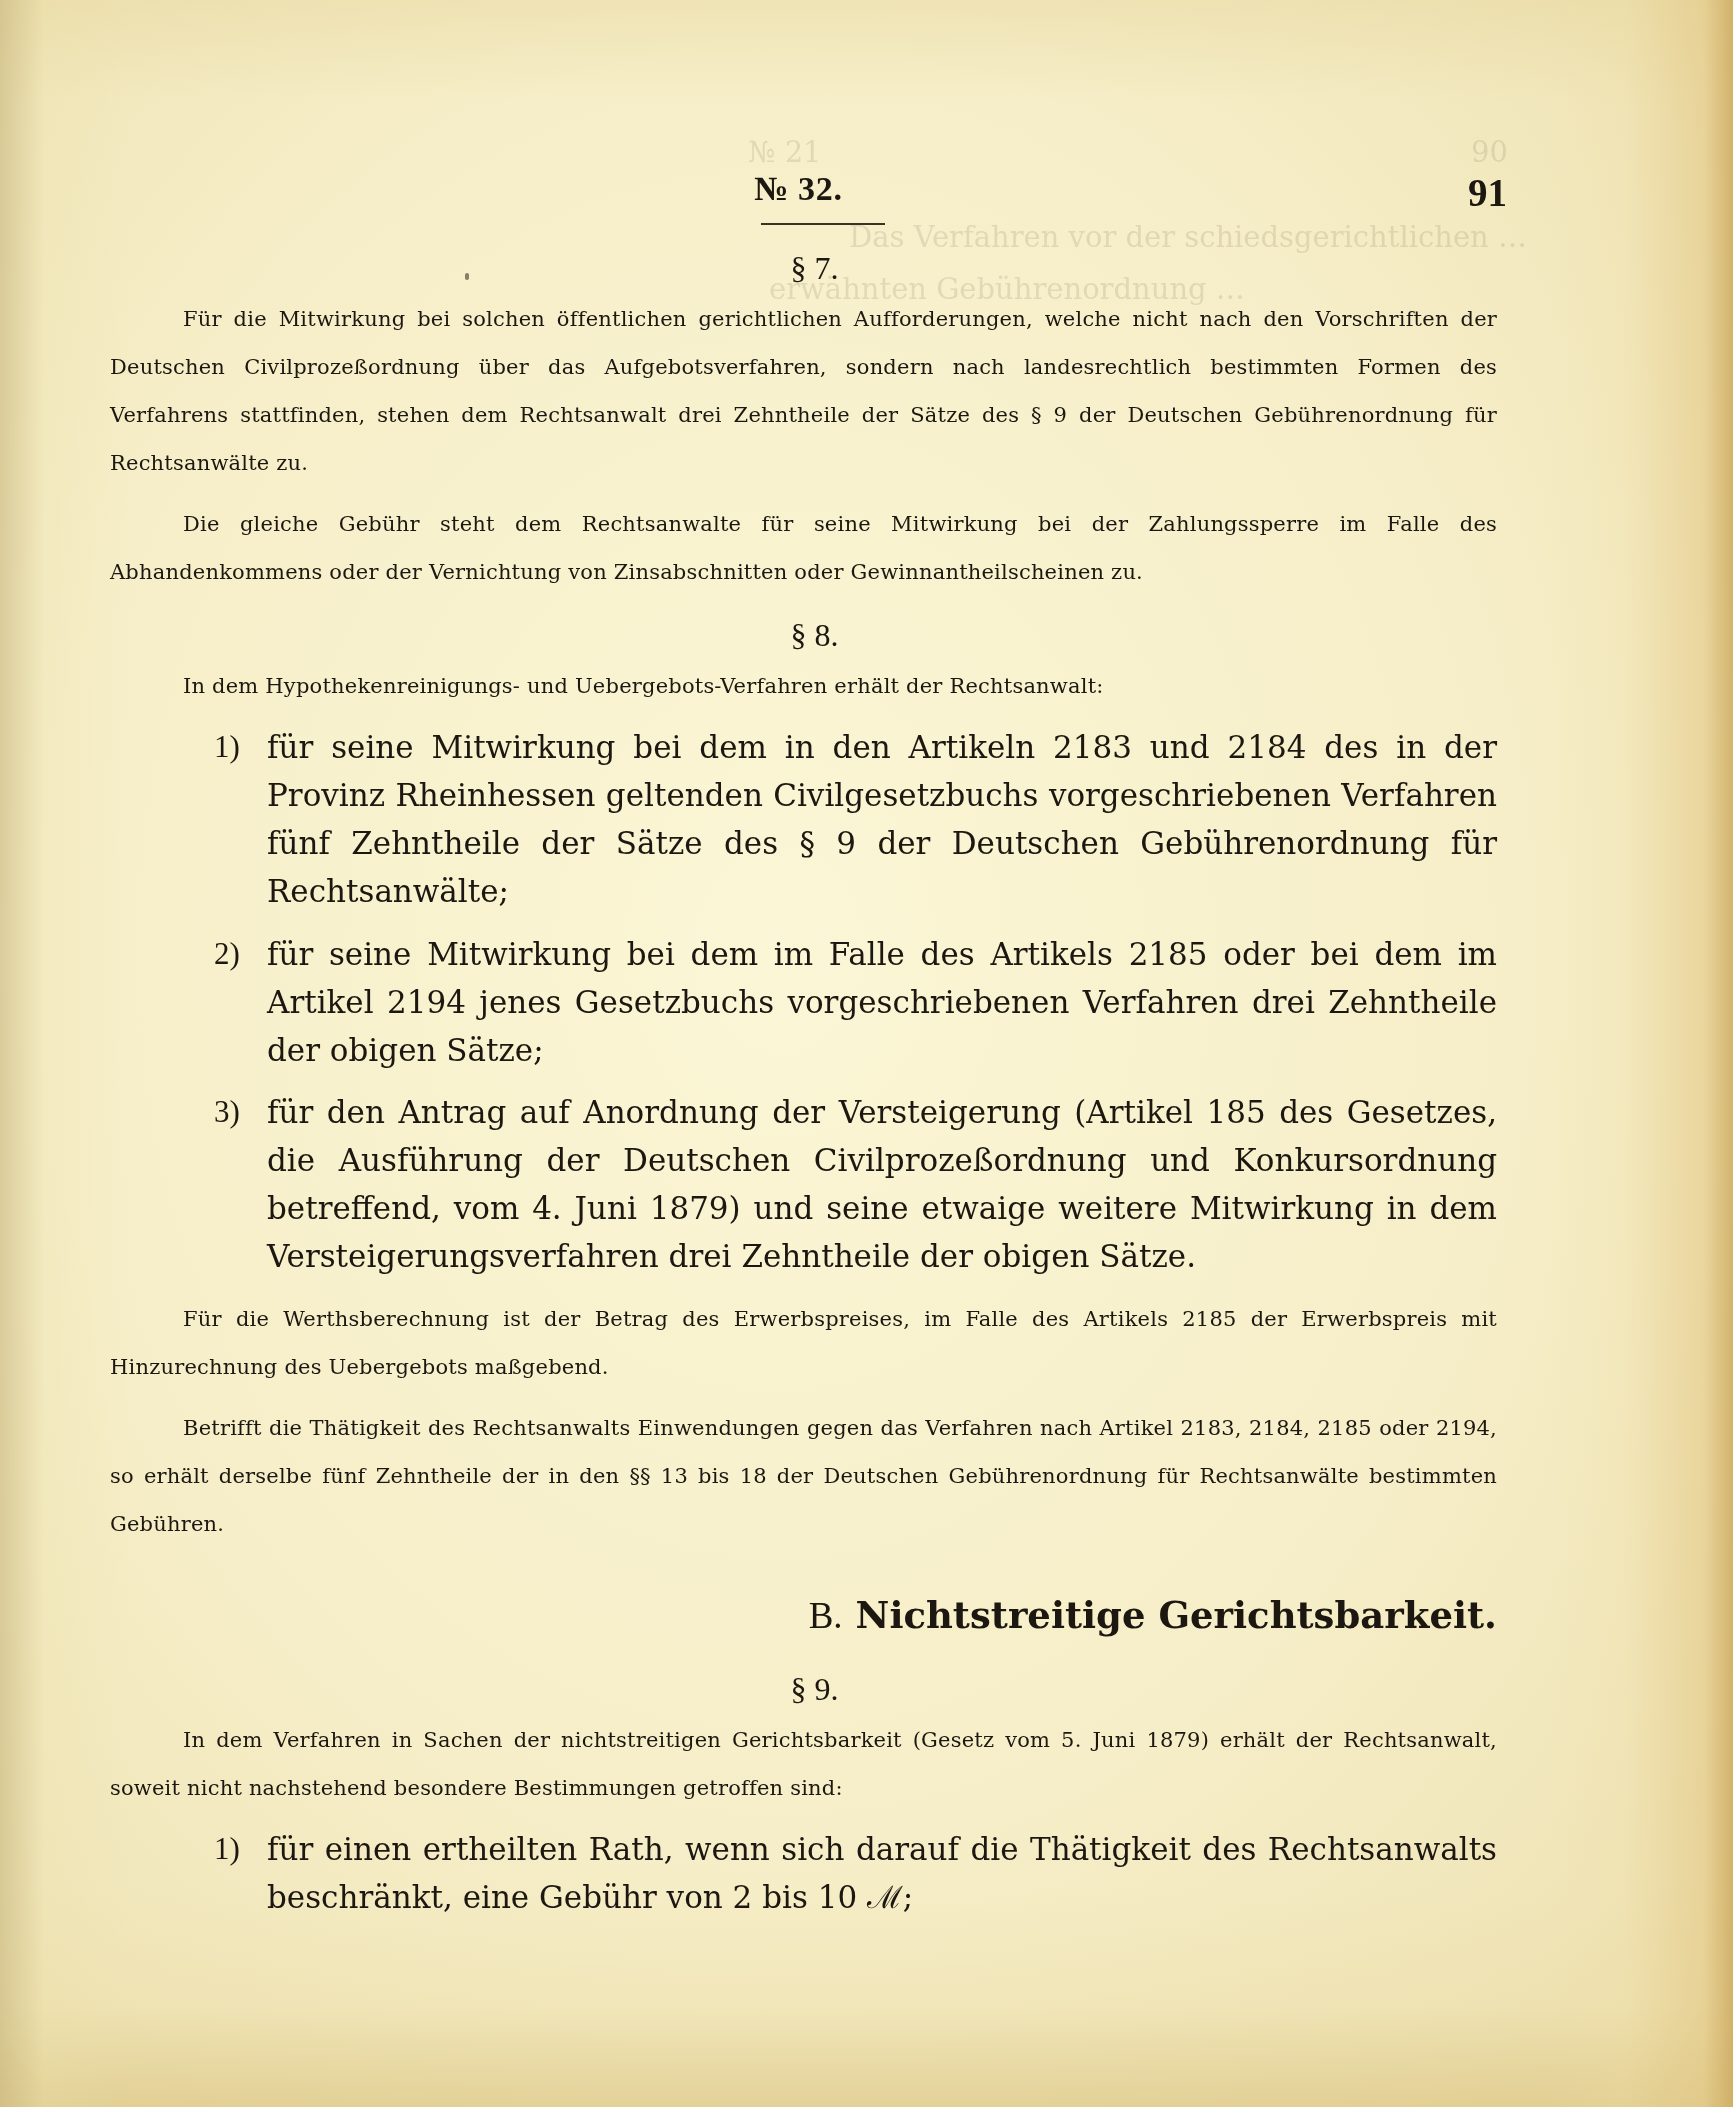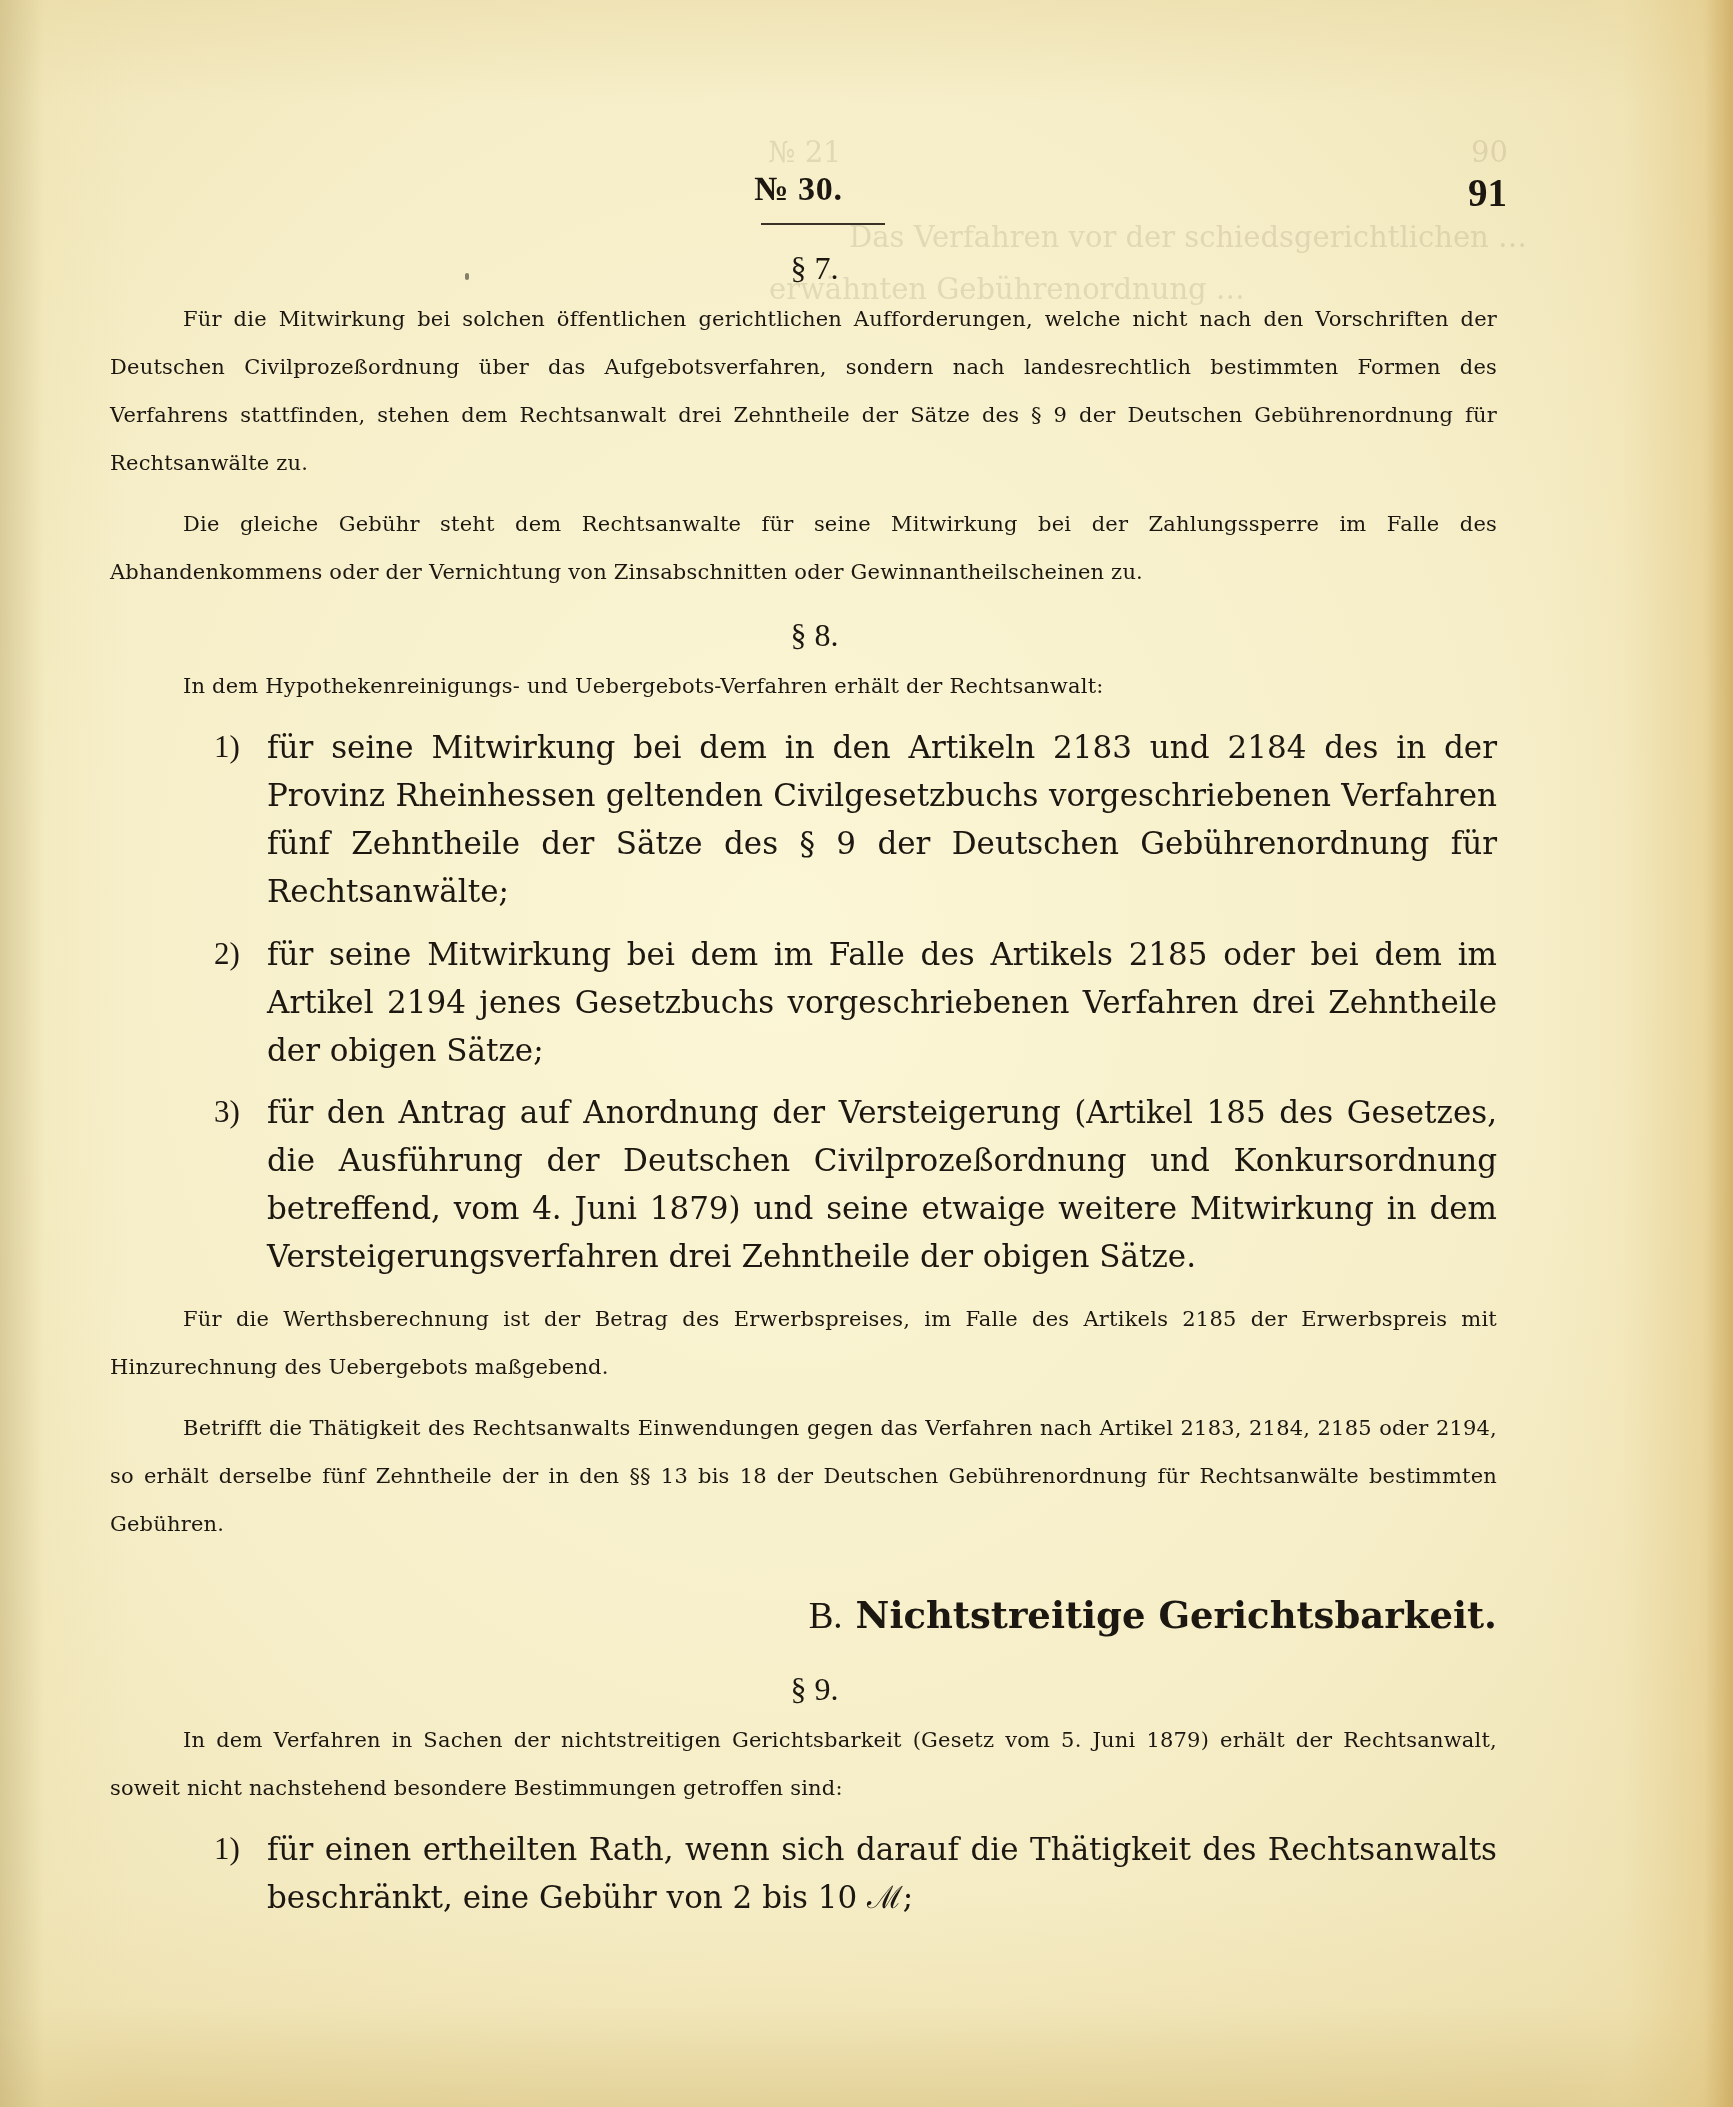--- a/index.html
+++ b/index.html
@@ -127,28 +127,28 @@
       border-radius: 2.2px;
       background: rgba(60,50,40,0.6);
     }
   </style>
 </head>
 <body>
 
 <div class="page">
 
   <div class="bleed" style="left:1471px; top:135px;">90</div>
-  <div class="bleed" style="left:768px; top:135px;">№ 21</div>
+  <div class="bleed" style="left:748px; top:135px;">№ 21</div>
   <div class="bleed" style="left:769px; top:272px;">erwähnten Gebührenordnung …</div>
   <div class="bleed" style="left:849px; top:220px;">Das Verfahren vor der schiedsgerichtlichen …</div>
 
   <div class="dot-mark"></div>
 
   <div class="header">
-    <div class="header-number">№ 30.</div>
+    <div class="header-number">№ 32.</div>
     <div class="header-rule"></div>
     <div class="page-number">91</div>
   </div>
 
   <div class="content">
 
     <div class="section-mark">§ 7.</div>
     <p class="para">Für die Mitwirkung bei solchen öffentlichen gerichtlichen Aufforderungen, welche nicht nach den Vorschriften der Deutschen Civilprozeßordnung über das Aufgebotsverfahren, sondern nach landesrechtlich bestimmten Formen des Verfahrens stattfinden, stehen dem Rechtsanwalt drei Zehntheile der Sätze des § 9 der Deutschen Gebührenordnung für Rechtsanwälte zu.</p>
     <p class="para">Die gleiche Gebühr steht dem Rechtsanwalte für seine Mitwirkung bei der Zahlungssperre im Falle des Abhandenkommens oder der Vernichtung von Zinsabschnitten oder Gewinnantheilscheinen zu.</p>
 

